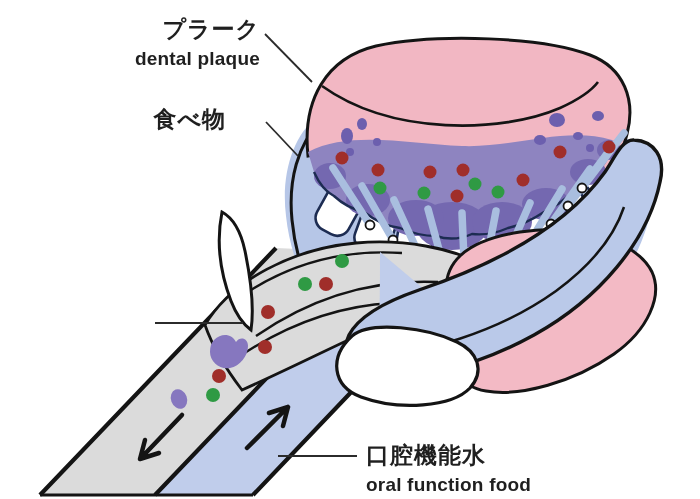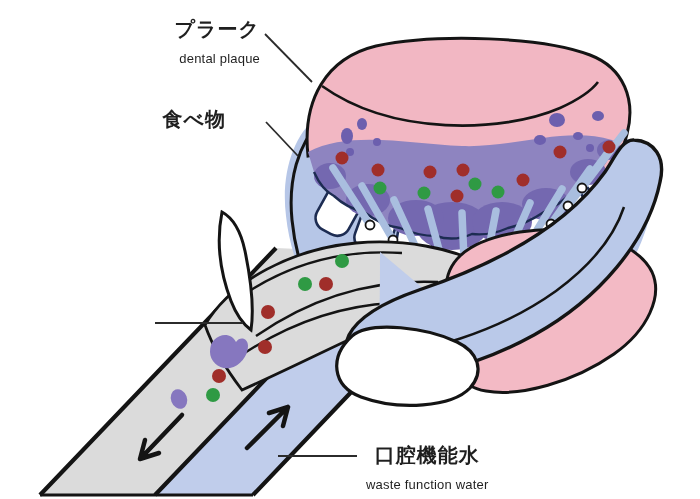--- a/index.html
+++ b/index.html
@@ -1,25 +1,25 @@
 <!DOCTYPE html>
 <html><head>
 <meta charset="utf-8">
 <style>
   html,body{margin:0;padding:0;background:#fff;}
   #stage{position:relative;width:700px;height:499px;background:#ffffff;overflow:hidden;
          font-family:"Liberation Sans",sans-serif;}
   #art{position:absolute;inset:0;}
   .lbl{position:absolute;color:#1f1f1f;line-height:30px;white-space:nowrap;}
-  .lbl .ja{font-size:20px;font-weight:600;letter-spacing:1px;}
-  .lbl .en{font-size:13px;font-weight:400;letter-spacing:.2px;}
+  .lbl .ja{font-size:23px;font-weight:600;letter-spacing:1px;}
+  .lbl .en{font-size:19px;font-weight:700;letter-spacing:.2px;}
   .lbl-plaque{top:14px;right:440px;text-align:right;}
   .lbl-food{top:104px;right:474px;text-align:right;}
   .lbl-waste{top:302px;left:18px;width:140px;text-align:center;}
-  .lbl-function{top:440px;left:366px;text-align:center;}
+  .lbl-function{top:440px;left:366px;text-align:left;}
 </style>
 </head>
 <body>
 
 <div id="stage">
 
   <svg id="art" viewBox="0 0 700 499" xmlns="http://www.w3.org/2000/svg">
 
     <g>
       <path d="M40,495 L276,248 L386,253 L155,495 Z" fill="#dbdbdb"></path>
@@ -171,16 +171,16 @@
     <div class="en">dental plaque</div>
   </div>
 
   <div class="lbl lbl-food">
     <div class="ja">食べ物</div>
   </div>
 
 
   <div class="lbl lbl-function">
     <div class="ja">口腔機能水</div>
-    <div class="en">waste function water</div>
+    <div class="en">oral function food</div>
   </div>
 
 </div>
 
 </body></html>

